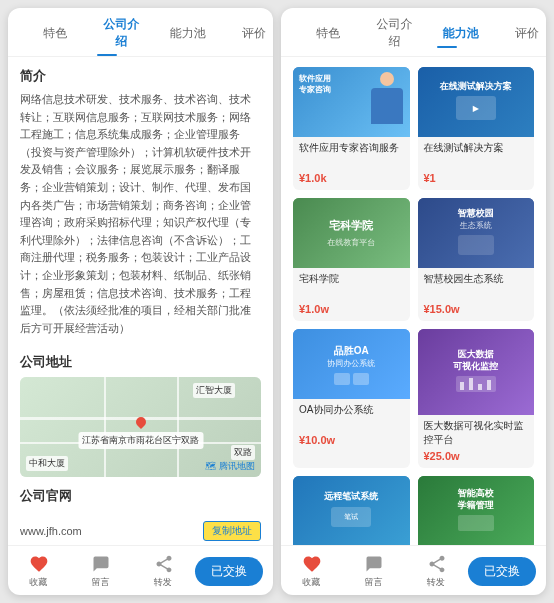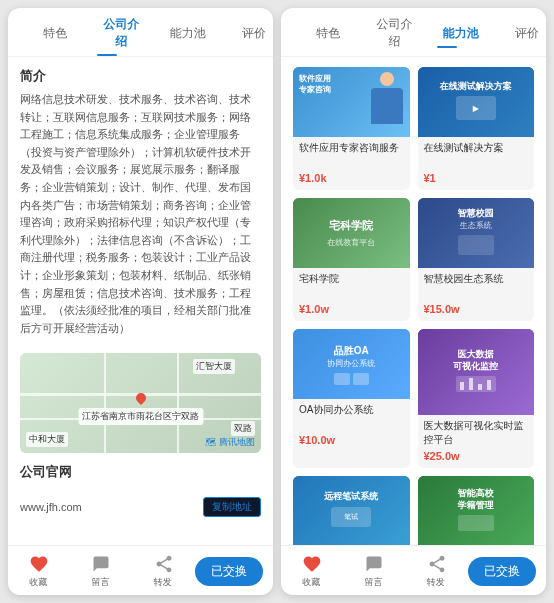--- a/index.html
+++ b/index.html
@@ -157,21 +157,21 @@
       display: flex;
       align-items: center;
       justify-content: space-between;
       margin-top: 16px;
     }
     .website-url {
       font-size: 11px;
       color: #555;
     }
     .copy-btn {
-      background: #0f172a;
+      background: #fde047;
       border: 1px solid #1a7fd4;
       color: #1a7fd4;
       font-size: 10px;
       padding: 2px 8px;
       border-radius: 3px;
       cursor: pointer;
     }
     
     .bottom-bar {
       display: flex;
@@ -329,20 +329,21 @@
       <div class="tab-item">特色</div>
       <div class="tab-item active">公司介绍</div>
       <div class="tab-item">能力池</div>
       <div class="tab-item">评价</div>
     </div>
 
     <div class="content">
       <div class="section-title">简介</div>
       <div class="intro-text">网络信息技术研发、技术服务、技术咨询、技术转让；互联网信息服务；互联网技术服务；网络工程施工；信息系统集成服务；企业管理服务（投资与资产管理除外）；计算机软硬件技术开发及销售；会议服务；展览展示服务；翻译服务；企业营销策划；设计、制作、代理、发布国内各类广告；市场营销策划；商务咨询；企业管理咨询；政府采购招标代理；知识产权代理（专利代理除外）；法律信息咨询（不含诉讼）；工商注册代理；税务服务；包装设计；工业产品设计；企业形象策划；包装材料、纸制品、纸张销售；房屋租赁；信息技术咨询、技术服务；工程监理。（依法须经批准的项目，经相关部门批准后方可开展经营活动）</div>
 
+      <div class="section-title">公司地址</div>
       <div class="map-container">
         <div class="map-bg">
 
           <div class="map-road-h" style="top:40%;left:0;width:100%;height:3px;"></div>
           <div class="map-road-h" style="top:65%;left:0;width:100%;height:2px;"></div>
           <div class="map-road-v" style="left:35%;top:0;width:2px;height:100%;"></div>
           <div class="map-road-v" style="left:65%;top:0;width:2px;height:100%;"></div>
 
           <div class="map-label" style="top:6px;right:26px;">汇智大厦</div>
           <div class="map-label" style="top:68%;right:6px;">双路</div>

